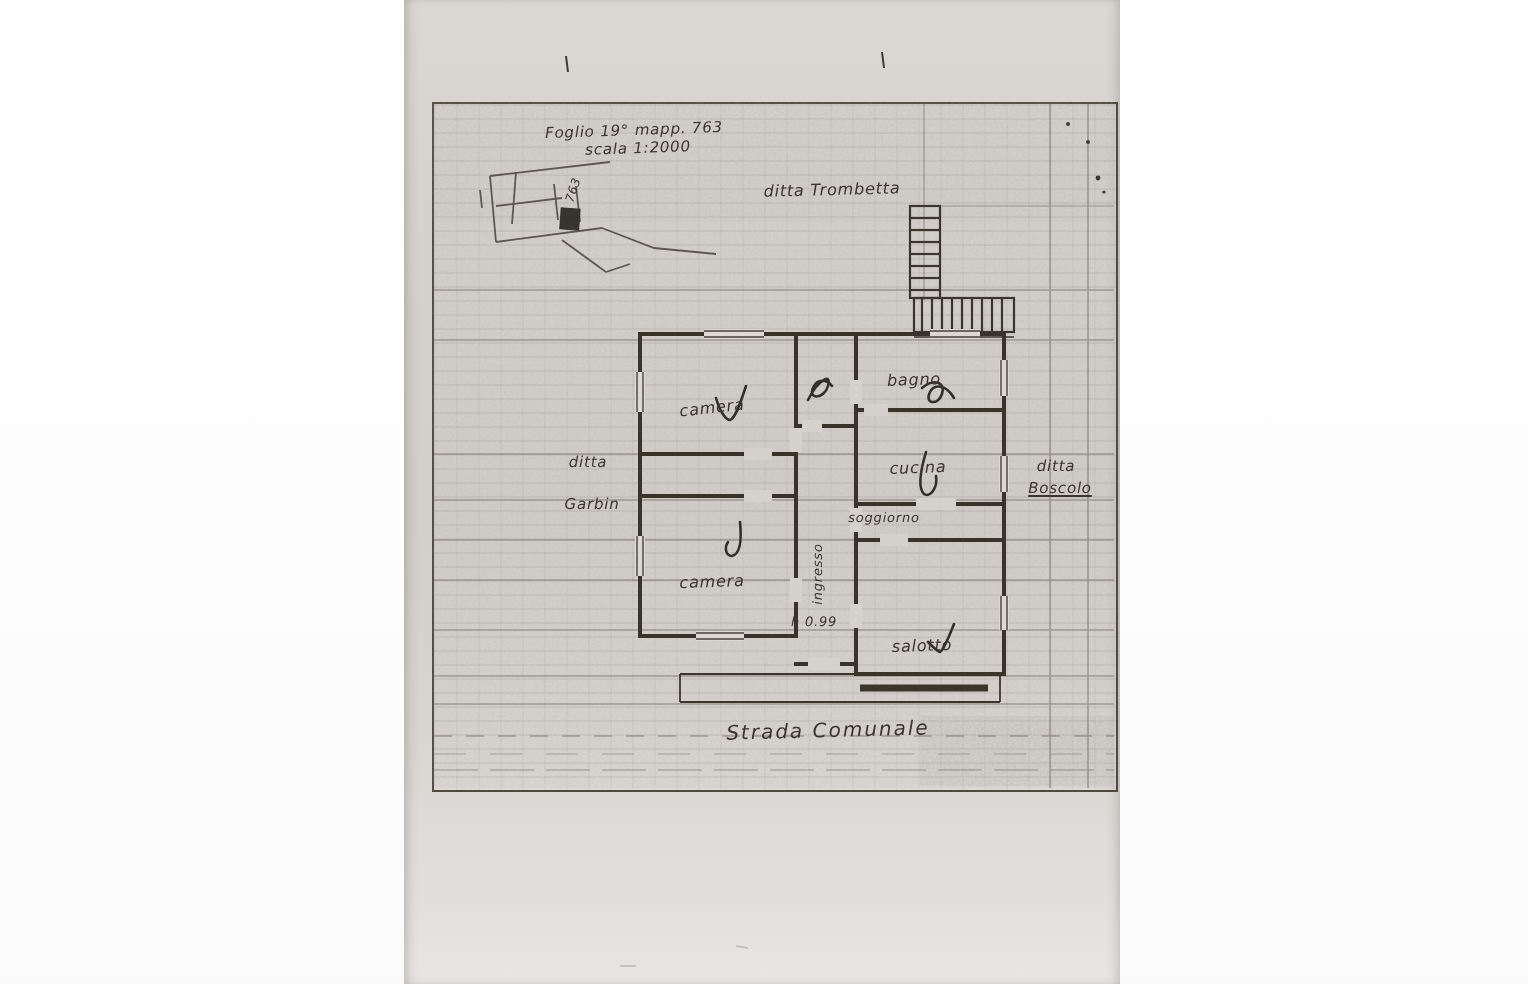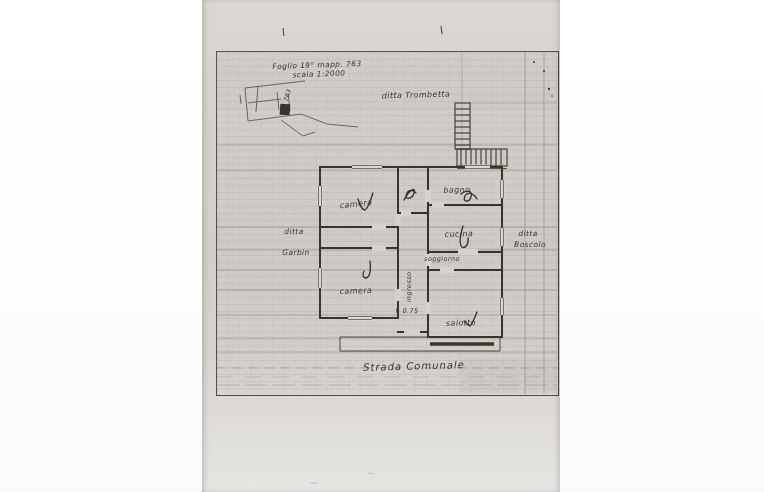--- a/index.html
+++ b/index.html
@@ -194,27 +194,27 @@
 
   <div>
     <div class="lbl s75" style="left:317px;top:65px;transform:translate(-50%,-50%) rotate(-2deg);">Foglio 19° mapp. 763</div>
     <div class="lbl s75" style="left:319px;top:74px;transform:translate(-50%,-50%) rotate(-2deg);">scala 1:2000</div>
     <div class="lbl s6" style="left:287px;top:95px;transform:translate(-50%,-50%) rotate(-72deg);">763</div>
 
     <div class="lbl s8" style="left:416px;top:95px;transform:translate(-50%,-50%) rotate(-1.5deg);">ditta Trombetta</div>
     <div class="lbl s75" style="left:294px;top:231px;transform:translate(-50%,-50%);">ditta</div>
     <div class="lbl s75" style="left:296px;top:252px;transform:translate(-50%,-50%);text-align:center;">Garbin</div>
     <div class="lbl s75" style="left:528px;top:233px;transform:translate(-50%,-50%);">ditta</div>
-    <div class="lbl s75" style="left:530px;top:244px;transform:translate(-50%,-50%);">Boscolo</div>
+    <div class="lbl s75" style="left:530px;top:244px;transform:translate(-50%,-50%);text-decoration:underline;">Boscolo</div>
 
     <div class="lbl s8" style="left:356px;top:204px;transform:translate(-50%,-50%) rotate(-6deg);">camera</div>
     <div class="lbl s8" style="left:457px;top:190px;transform:translate(-50%,-50%) rotate(-2deg);">bagno</div>
     <div class="lbl s8" style="left:459px;top:234px;transform:translate(-50%,-50%) rotate(-2deg);">cucina</div>
     <div class="lbl s65" style="left:442px;top:259px;transform:translate(-50%,-50%);">soggiorno</div>
     <div class="lbl s8" style="left:356px;top:291px;transform:translate(-50%,-50%) rotate(-2deg);">camera</div>
     <div class="lbl s65" style="left:409px;top:287px;transform:translate(-50%,-50%) rotate(-90deg);">ingresso</div>
-    <div class="lbl s65" style="left:407px;top:311px;transform:translate(-50%,-50%);">h 0.75</div>
+    <div class="lbl s65" style="left:407px;top:311px;transform:translate(-50%,-50%);">h 0.99</div>
     <div class="lbl s8" style="left:461px;top:323px;transform:translate(-50%,-50%) rotate(-2deg);">salotto</div>
 
     <div class="lbl s10" style="left:414px;top:366px;transform:translate(-50%,-50%) rotate(-1.5deg);">Strada Comunale</div>
   </div>
 
 </div>
 
 </body></html>

